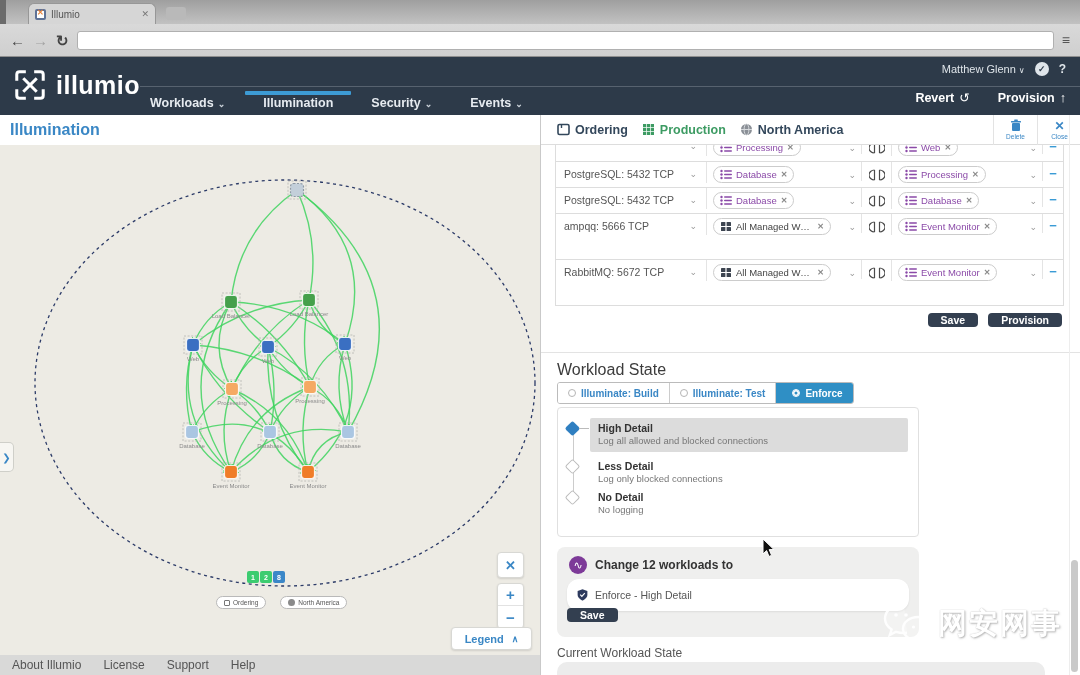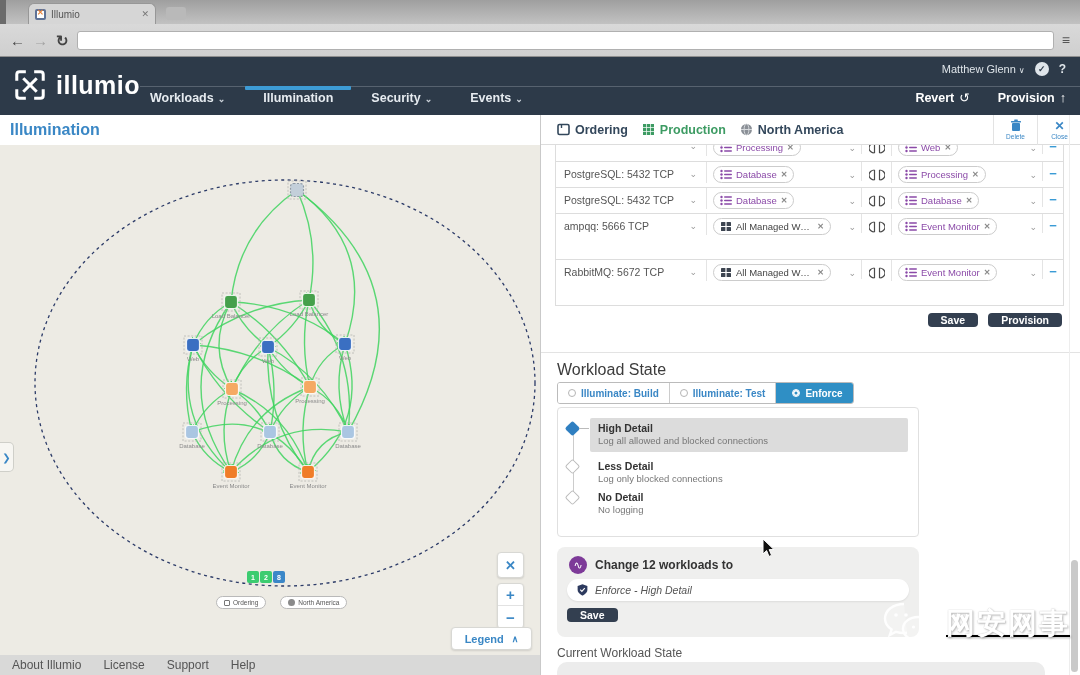--- a/index.html
+++ b/index.html
@@ -25,21 +25,21 @@
   .navbtn { font-size:15px; font-weight:bold; color:#444; line-height:1; }
   .navbtn.dis { color:#a2a2a2; }
   .addressbar { flex:1; height:19px; background:#fff; border:1px solid #b0b0b0; border-radius:3px; }
   .menu-ic { font-size:14px; color:#555; }
 
   
   .appheader { position:absolute; left:0; top:57px; width:1080px; height:58px; background:#2d3a49; }
   .logo { position:absolute; left:13px; top:11px; display:flex; align-items:center; gap:9px; }
   .logo-text { color:#fff; font-size:25px; font-weight:bold; letter-spacing:.5px; }
   .hdr-topline { position:absolute; left:140px; right:0; top:29px; height:1px; background:#57626f; }
-  .mainnav { position:absolute; left:150px; top:30px; height:28px; display:flex; align-items:flex-start; gap:38px; }
+  .mainnav { position:absolute; left:150px; top:30px; height:28px; display:flex; align-items:center; gap:38px; }
   .nav-item { color:#e6ebf0; font-size:12.5px; font-weight:bold; position:relative; padding-top:4px; white-space:nowrap; }
   .nav-item .crt { font-size:9px; margin-left:4px; color:#cfd6dd; }
   .nav-item.active::before { content:""; position:absolute; left:-18px; right:-18px; top:-1px; height:4px; background:#3d9bd5; border-radius:1px; }
   .userrow { position:absolute; right:14px; top:5px; display:flex; align-items:center; gap:10px; }
   .username { color:#dfe5ea; font-size:11px; }
   .username .crt { font-size:8px; margin-left:3px; }
   .chkcirc { width:14px; height:14px; border-radius:50%; background:#dfe5ea; color:#2d3a49; font-size:9px; font-weight:bold;
     display:flex; align-items:center; justify-content:center; }
   .helpq { color:#dfe5ea; font-size:12px; font-weight:bold; }
   .hdr-actions { position:absolute; right:14px; top:33px; display:flex; align-items:center; gap:28px; }
@@ -126,36 +126,36 @@
   .opt.hl { background:#dcdcdc; border-radius:2px; }
   .opt .t { font-size:10.5px; font-weight:bold; color:#333; padding:4px 8px 0; }
   .opt .d { font-size:9.5px; color:#777; padding:1px 8px 5px; line-height:1.25; }
 
   
   .changecard { position:absolute; left:16px; top:432px; width:362px; height:90px; background:#efefee; border-radius:8px; }
   .cc-title { display:flex; align-items:center; gap:8px; padding:9px 0 0 12px; }
   .cc-ic { width:18px; height:18px; border-radius:50%; background:#7d3a98; color:#fff; font-size:11px;
     display:flex; align-items:center; justify-content:center; }
   .cc-txt { font-size:12px; font-weight:bold; color:#333; }
-  .cc-pill { position:absolute; left:10px; right:10px; top:32px; height:22px; background:#fff; border-radius:12px;
-    box-shadow:0 1px 2px rgba(0,0,0,.08); display:flex; align-items:center; gap:6px; padding:0 9px;font-style:italic; }
+  .cc-pill { position:absolute; left:10px; right:10px; top:32px; height:32px; background:#fff; border-radius:12px;
+    box-shadow:0 1px 2px rgba(0,0,0,.08); display:flex; align-items:center; gap:6px; padding:0 9px; }
   .cc-pill .plbl { font-size:10.5px; color:#555; }
   .cc-save { position:absolute; left:10px; top:61px; }
   .cur-title { position:absolute; left:16px; top:531px; font-size:12px; color:#555; }
   .cur-sliver { position:absolute; left:16px; top:547px; width:488px; height:14px; background:#ececec; border-radius:10px 10px 0 0; }
   .rp-scroll { position:absolute; right:2px; top:445px; width:7px; height:112px; background:#c9c9c9; border-radius:4px; }
   .rp-scrolltrack { position:absolute; right:0; top:0; width:11px; height:560px; border-left:1px solid #ededed; }
 
   
   .footer { position:absolute; left:0; top:655px; width:540px; height:20px; background:#d9d9d8;
     display:flex; align-items:center; gap:22px; padding-left:12px; }
   .flink { font-size:12px; color:#555; }
 
   
-  .watermark { position:absolute; left:880px; top:600px; display:flex; align-items:center; gap:8px; pointer-events:none;text-decoration:underline; }
+  .watermark { position:absolute; left:880px; top:600px; display:flex; align-items:center; pointer-events:none; }
   .wm-text { font-size:29px; font-weight:bold; color:#fff; letter-spacing:2px;
     text-shadow:0 0 1px #bbb, 1px 1px 2px rgba(120,120,120,.55); }
 
   .cursor { position:absolute; left:762px; top:538px; }
   .glabel { font-size:6px; fill:#8a8a8a; }
 </style>
 </head>
 <body>
 
 <div id="stage">

